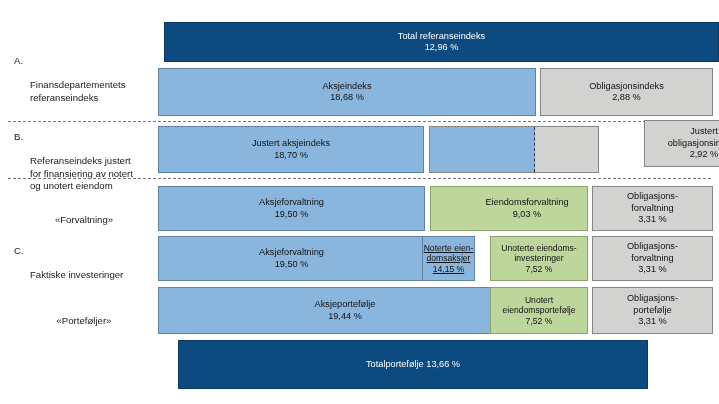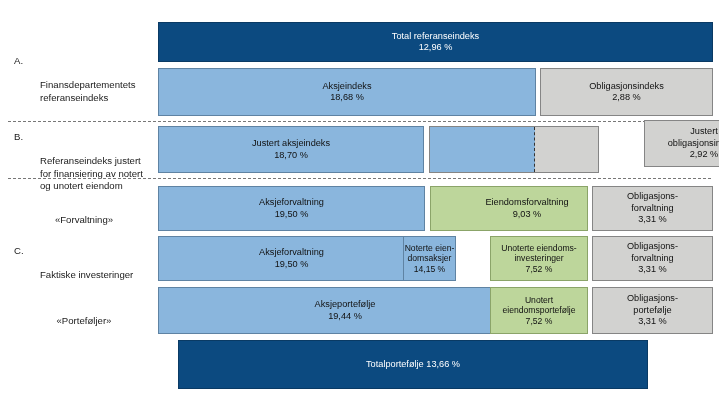--- a/index.html
+++ b/index.html
@@ -20,21 +20,21 @@
     color:#1a1a1a;
     white-space:pre-line;
   }
   .rowlabel .ltr{
     position:absolute;
     left:0;
     top:0;
   }
   .rowlabel .ltxt{
     display:block;
-    margin-left:26px;
+    margin-left:16px;
   }
   .rowlabel.centered .ltxt{
     margin-left:0;
     text-align:center;
   }
 
   
   .bar{
     position:absolute;
     box-sizing:border-box;
@@ -108,21 +108,21 @@
     <span class="ltxt">«Forvaltning»</span>
   </div>
 
   <div class="rowlabel centered" style="left:14px;top:303px;width:140px;">
     <span class="ltxt">«Porteføljer»</span>
   </div>
 
   <div class="sep" style="left:8px;top:121px;width:703px;"></div>
   <div class="sep" style="left:8px;top:178px;width:703px;"></div>
 
-  <div class="bar navy" style="left:158px;top:22px;width:555px;height:40px;">
+  <div class="bar navy" style="left:164px;top:22px;width:555px;height:40px;">
     <span>Total referanseindeks</span>
     <span>12,96 %</span>
   </div>
 
   <div class="bar blue" style="left:158px;top:68px;width:378px;height:48px;">
     <span>Aksjeindeks</span>
     <span>18,68 %</span>
   </div>
 
   <div class="bar grey" style="left:540px;top:68px;width:173px;height:48px;">
@@ -159,21 +159,21 @@
     <span style="white-space:pre-line;">Obligasjons-
 forvaltning</span>
     <span>3,31 %</span>
   </div>
 
   <div class="bar blue" style="left:158px;top:236px;width:267px;height:45px;">
     <span>Aksjeforvaltning</span>
     <span>19,50 %</span>
   </div>
 
-  <div class="bar blue" style="left:403px;top:236px;width:53px;height:45px;font-size:8.6px;line-height:10.6px;">
+  <div class="bar blue" style="left:422px;top:236px;width:53px;height:45px;font-size:8.6px;line-height:10.6px;text-decoration:underline;">
     <span style="white-space:pre-line;">Noterte eien-
 domsaksjer</span>
     <span>14,15 %</span>
   </div>
 
   <div class="bar green" style="left:490px;top:236px;width:98px;height:45px;font-size:8.6px;line-height:10.6px;">
     <span style="white-space:pre-line;">Unoterte eiendoms-
 investeringer</span>
     <span>7,52 %</span>
   </div>

